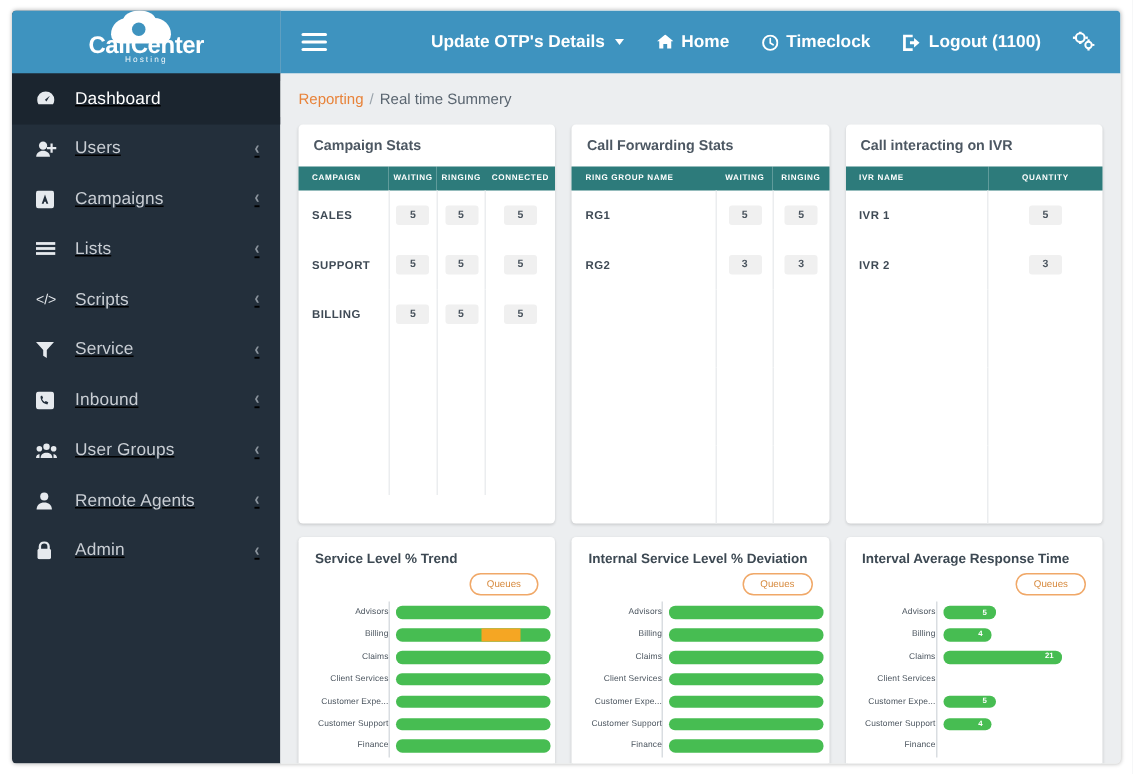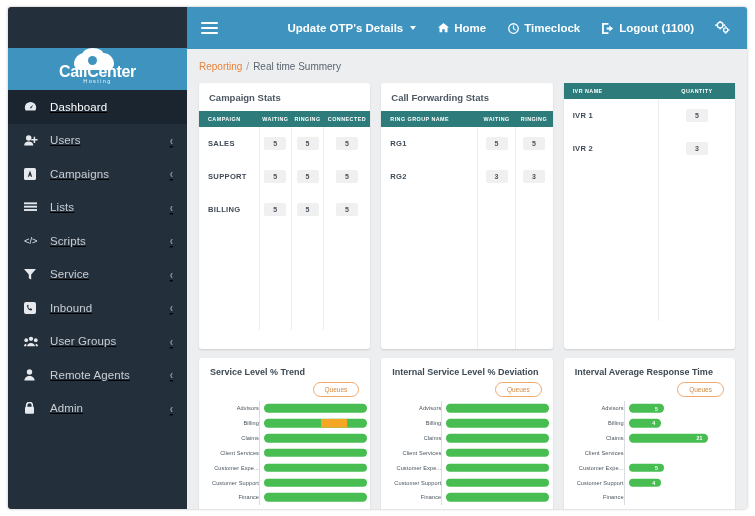--- a/index.html
+++ b/index.html
@@ -21,21 +21,20 @@
   .sidebar{
     width:179px;min-width:179px;height:100%;
     background:#232f3b;
     display:flex;flex-direction:column;
   }
   .brand{
     height:42px;min-height:42px;
     background:#3e93bf;
     display:flex;align-items:center;justify-content:center;
     position:relative;
-    margin-top:41px;
   }
   .brand-logo{position:relative;width:112px;height:34px;}
   .cloud{
     position:absolute;left:32px;top:1px;width:40px;height:17px;
     background:#ffffff;border-radius:20px 20px 11px 11px;
   }
   .cloud:before{
     content:"";position:absolute;left:8px;top:-5px;width:22px;height:14px;
     background:#ffffff;border-radius:50%;
   }
@@ -446,20 +445,21 @@
                 </tr>
                 <tr class="tbl-pad">
                   <td></td>
                   <td></td>
                   <td></td>
                 </tr>
               </tbody>
             </table>
           </div>
           <div class="card">
+            <div class="card-title">Call interacting on IVR</div>
             <table class="stat">
               <thead>
                 <tr>
                   <th class="lead">IVR NAME</th>
                   <th class="">QUANTITY</th>
                 </tr>
               </thead>
               <tbody>
                 <tr>
                   <td class="lead">IVR 1</td>

